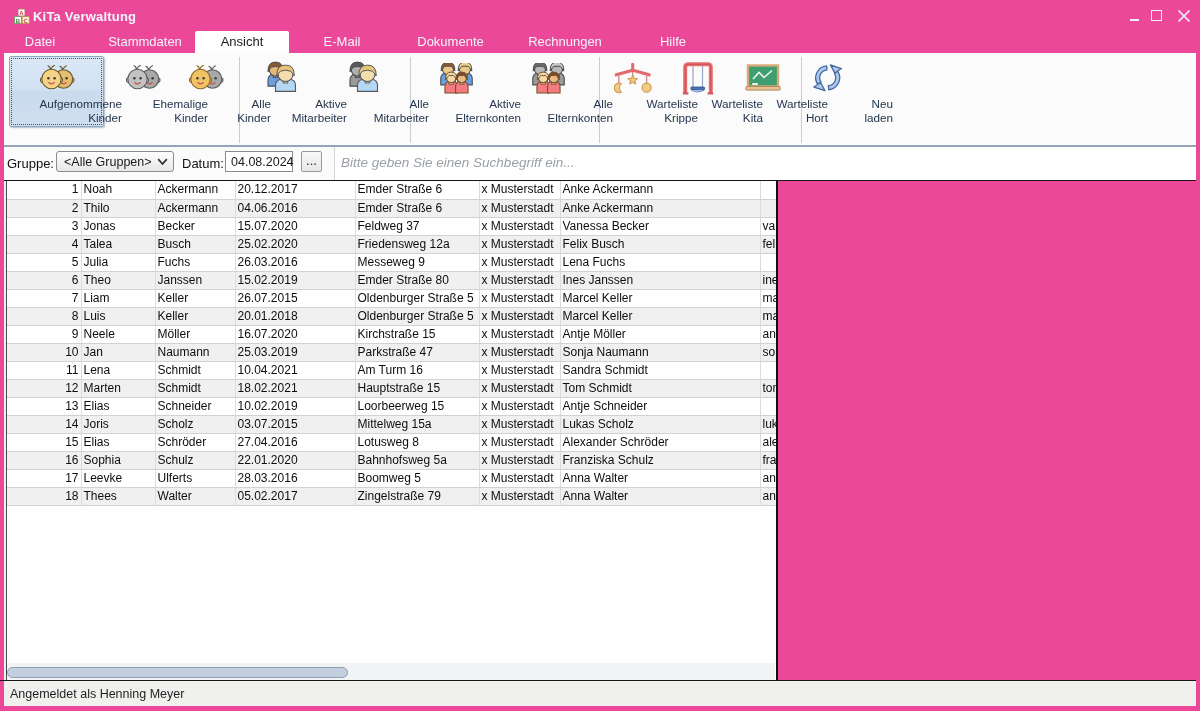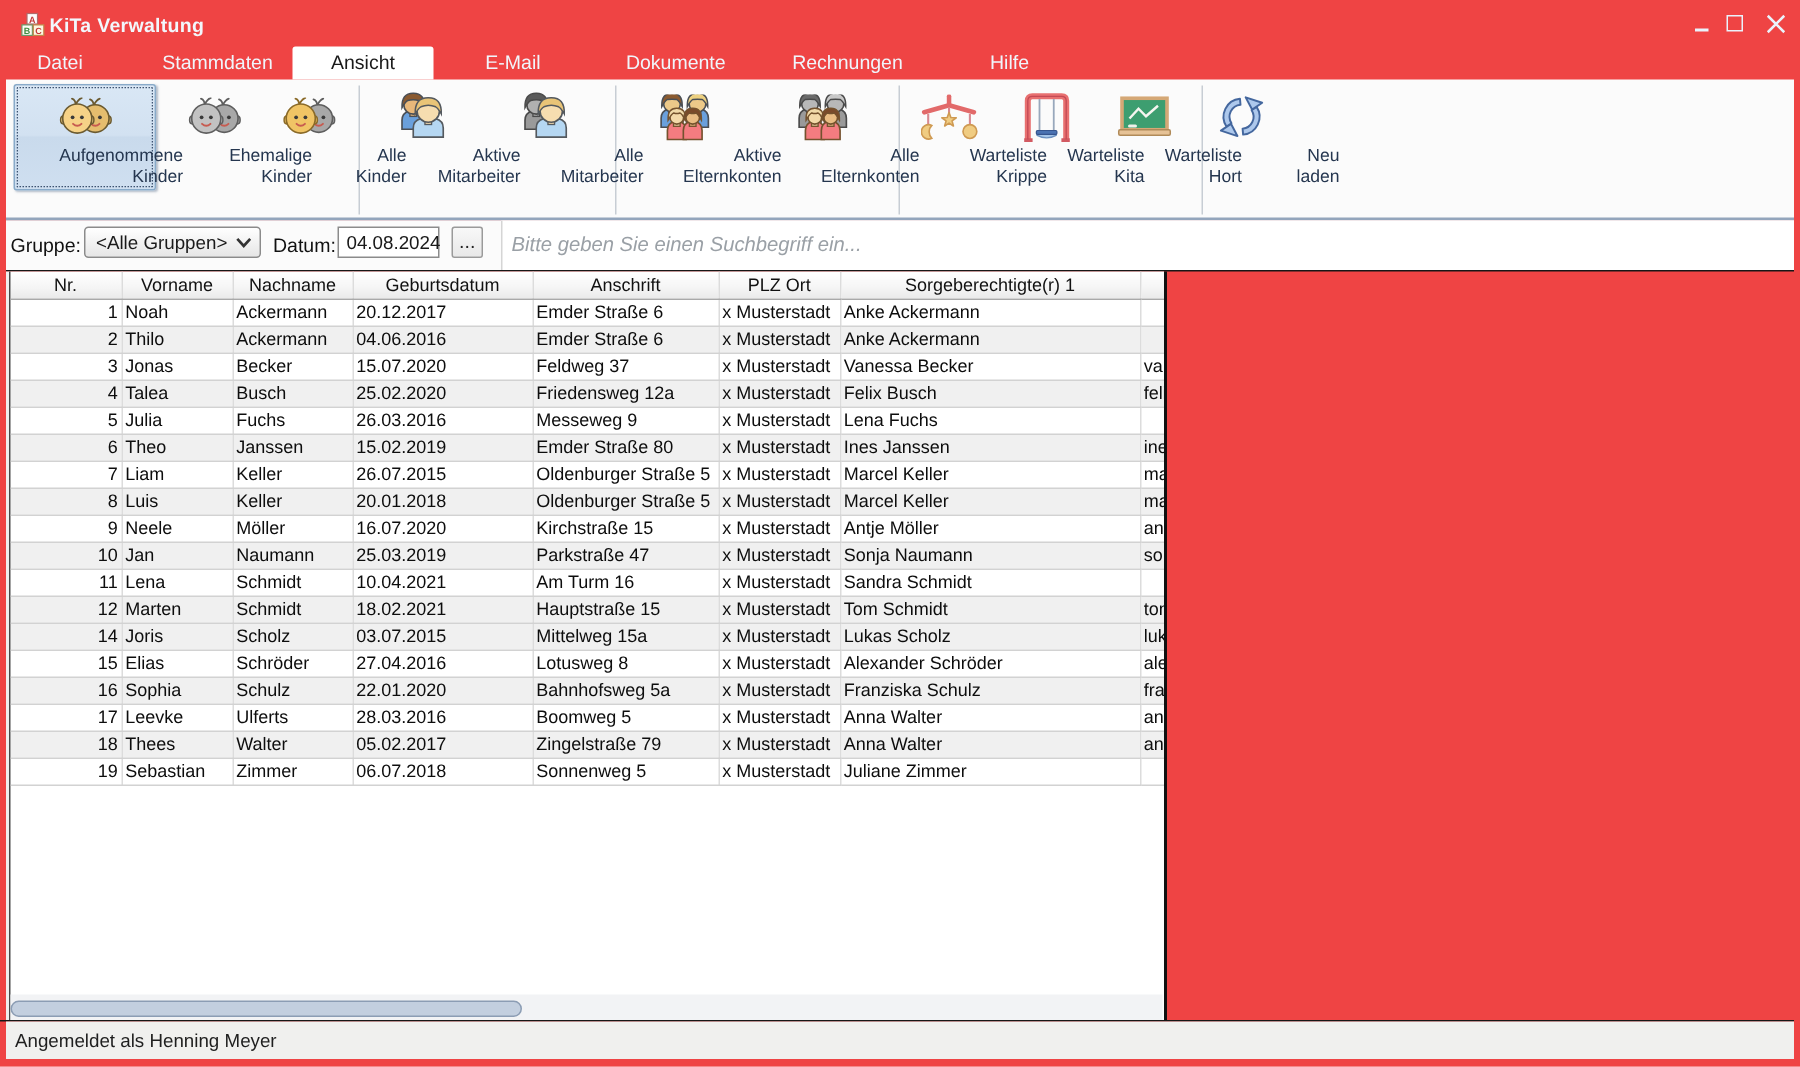--- a/index.html
+++ b/index.html
@@ -1,19 +1,19 @@
 <!DOCTYPE html>
 <html><head>
 <meta charset="utf-8">
 <style>
 * { margin:0; padding:0; box-sizing:border-box; }
 html,body { width:1200px; height:711px; overflow:hidden; }
 #win {
   position:relative; width:1200px; height:711px;
-  background:#ef4444;
+  background:#ec4899;
   font-family:"Liberation Sans", sans-serif;
   font-size:12px; color:#1a1a1a;padding-left:28px;
 }
 .abs { position:absolute; }
 
 #title { left:0; top:0; width:1200px; height:30px; }
 #title .txt { left:33px; top:9px; color:#f2f7fc; font-size:13px; font-weight:bold; letter-spacing:0.2px; }
 
 .wbtn { color:#eaf2fb; }
 
@@ -319,30 +319,20 @@
           <col style="width:74px">
           <col style="width:74px">
           <col style="width:80px">
           <col style="width:120px">
           <col style="width:124px">
           <col style="width:81px">
           <col style="width:200px">
           <col style="width:149px">
         </colgroup>
 <tbody>
-          <tr>
-            <th>Nr.</th>
-            <th>Vorname</th>
-            <th>Nachname</th>
-            <th>Geburtsdatum</th>
-            <th>Anschrift</th>
-            <th>PLZ Ort</th>
-            <th>Sorgeberechtigte(r) 1</th>
-            <th></th>
-          </tr>
 <tr>
             <td class="n">1</td>
             <td>Noah</td>
             <td>Ackermann</td>
             <td>20.12.2017</td>
             <td>Emder Straße 6</td>
             <td>x Musterstadt</td>
             <td>Anke Ackermann</td>
             <td></td>
           </tr>
@@ -449,20 +439,30 @@
 <tr class="alt">
             <td class="n">12</td>
             <td>Marten</td>
             <td>Schmidt</td>
             <td>18.02.2021</td>
             <td>Hauptstraße 15</td>
             <td>x Musterstadt</td>
             <td>Tom Schmidt</td>
             <td>tom.schmidt@beispiel.de</td>
           </tr>
+<tr>
+            <td class="n">13</td>
+            <td>Elias</td>
+            <td>Schneider</td>
+            <td>10.02.2019</td>
+            <td>Loorbeerweg 15</td>
+            <td>x Musterstadt</td>
+            <td>Antje Schneider</td>
+            <td></td>
+          </tr>
 <tr class="alt">
             <td class="n">14</td>
             <td>Joris</td>
             <td>Scholz</td>
             <td>03.07.2015</td>
             <td>Mittelweg 15a</td>
             <td>x Musterstadt</td>
             <td>Lukas Scholz</td>
             <td>lukas.scholz@beispiel.de</td>
           </tr>
@@ -498,30 +498,20 @@
           </tr>
 <tr class="alt">
             <td class="n">18</td>
             <td>Thees</td>
             <td>Walter</td>
             <td>05.02.2017</td>
             <td>Zingelstraße 79</td>
             <td>x Musterstadt</td>
             <td>Anna Walter</td>
             <td>anna.walter@beispiel.de</td>
-          </tr>
-<tr>
-            <td class="n">19</td>
-            <td>Sebastian</td>
-            <td>Zimmer</td>
-            <td>06.07.2018</td>
-            <td>Sonnenweg 5</td>
-            <td>x Musterstadt</td>
-            <td>Juliane Zimmer</td>
-            <td></td>
           </tr>
 </tbody>
       </table>
   </div>
   <div id="divider" class="abs"></div>
   <div id="hstrack" class="abs"></div>
   <div id="hscroll" class="abs"></div>
 
   <div id="statusline" class="abs"></div>
   <div id="statusbar" class="abs">

